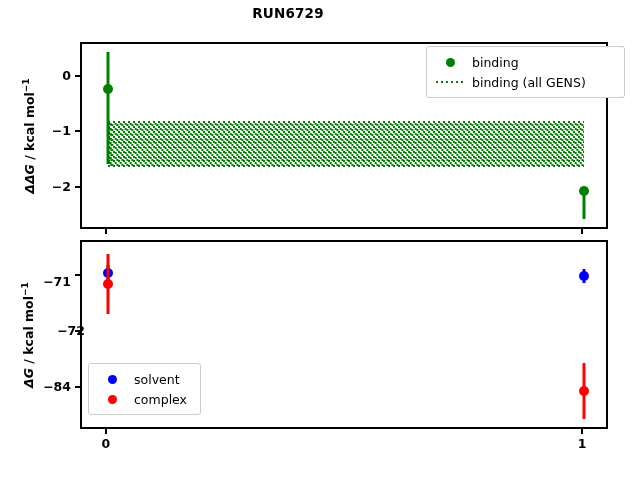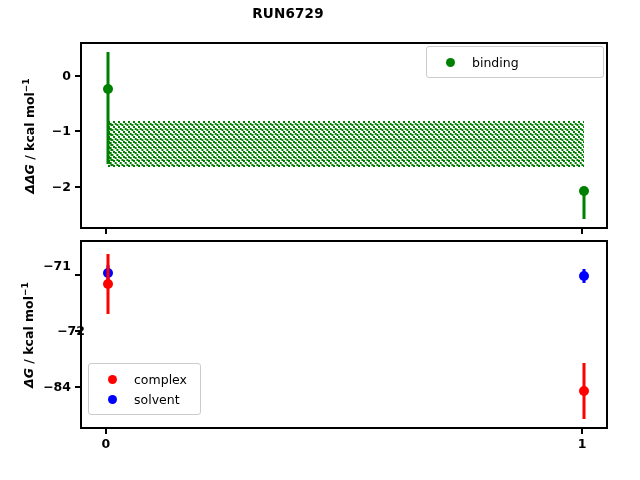--- a/index.html
+++ b/index.html
@@ -184,21 +184,21 @@
   }
   .legend-text {
     font-size: 12.5px;
     color: #000000;
     margin-left: 6px;
     white-space: nowrap;
   }
   #legend-top {
     left: 426px;
     top: 46px;
-    width: 178px;
+    width: 199px;
   }
   #legend-bottom {
     left: 88px;
     top: 363px;
     width: 113px;
   }
 </style>
 </head>
 <body>
 
@@ -258,38 +258,44 @@
     <span class="it">ΔΔG</span><span> / kcal mol</span><span class="sup">−1</span>
   </div>
 
   <div class="legend" id="legend-top">
     <div class="legend-row">
       <span class="legend-key">
         <span class="legend-dot" style="background:#008000"></span>
       </span>
       <span class="legend-text">binding</span>
     </div>
+    <div class="legend-row">
+      <span class="legend-key">
+        <span class="legend-dash"></span>
+      </span>
+      <span class="legend-text">binding (all GENS)</span>
+    </div>
   </div>
 
   <div class="axes" id="axes-bottom">
     <div class="plotarea" id="plot-bottom">
         <div class="errbar" style="background: rgb(0, 0, 255); left: 25.9091px; top: 22.82px; height: 15.68px;"></div>
         <div class="errbar" style="background: rgb(0, 0, 255); left: 502.091px; top: 27.3px; height: 13.44px;"></div>
         <div class="marker" style="background: rgb(0, 0, 255); left: 25.9091px; top: 30.66px;"></div>
         <div class="marker" style="background: rgb(0, 0, 255); left: 502.091px; top: 34.02px;"></div>
         <div class="errbar" style="background: rgb(255, 0, 0); left: 25.9091px; top: 12.18px; height: 59.36px;"></div>
         <div class="errbar" style="background: rgb(255, 0, 0); left: 502.091px; top: 121.38px; height: 56px;"></div>
         <div class="marker" style="background: rgb(255, 0, 0); left: 25.9091px; top: 41.86px;"></div>
         <div class="marker" style="background: rgb(255, 0, 0); left: 502.091px; top: 148.82px;"></div>
       </div>
   </div>
 
   <div id="bottom-ticks">
       <div class="ytick-mark" style="left: 75px; top: 273.58px;"></div>
-      <div class="ytick-label" style="width: 40px; left: 31px; top: 258px;">−71</div>
+      <div class="ytick-label" style="width: 40px; left: 31px; top: 274px;">−71</div>
       <div class="ytick-mark" style="left: 75px; top: 329.58px;"></div>
       <div class="ytick-label" style="width: 40px; left: 45px; top: 322.58px;">−72</div>
       <div class="ytick-mark" style="left: 75px; top: 385.58px;"></div>
       <div class="ytick-label" style="width: 40px; left: 31px; top: 378.58px;">−84</div>
     </div>
   <div id="x-ticks">
       <div class="xtick-mark" style="left: 104.909px; top: 429px;"></div>
       <div class="xtick-label" style="width: 40px; left: 85.9091px; top: 436px;">0</div>
       <div class="xtick-mark" style="left: 581.091px; top: 429px;"></div>
       <div class="xtick-label" style="width: 40px; left: 562.091px; top: 436px;">1</div>
@@ -298,25 +304,25 @@
     </div>
 
   <div class="ylabel" id="ylabel-bottom" style="left: -25px; top: 326.5px;">
     <span class="it">ΔG</span><span> / kcal mol</span><span class="sup">−1</span>
   </div>
 
 
   <div class="legend" id="legend-bottom">
     <div class="legend-row">
       <span class="legend-key">
+        <span class="legend-dot" style="background:#0000ff"></span>
+      </span>
+      <span class="legend-text">solvent</span>
+    </div>
+    <div class="legend-row">
+      <span class="legend-key">
         <span class="legend-dot" style="background:#ff0000"></span>
       </span>
       <span class="legend-text">complex</span>
     </div>
-    <div class="legend-row">
-      <span class="legend-key">
-        <span class="legend-dot" style="background:#0000ff"></span>
-      </span>
-      <span class="legend-text">solvent</span>
-    </div>
   </div>
 
 </div>
 
 </body></html>

